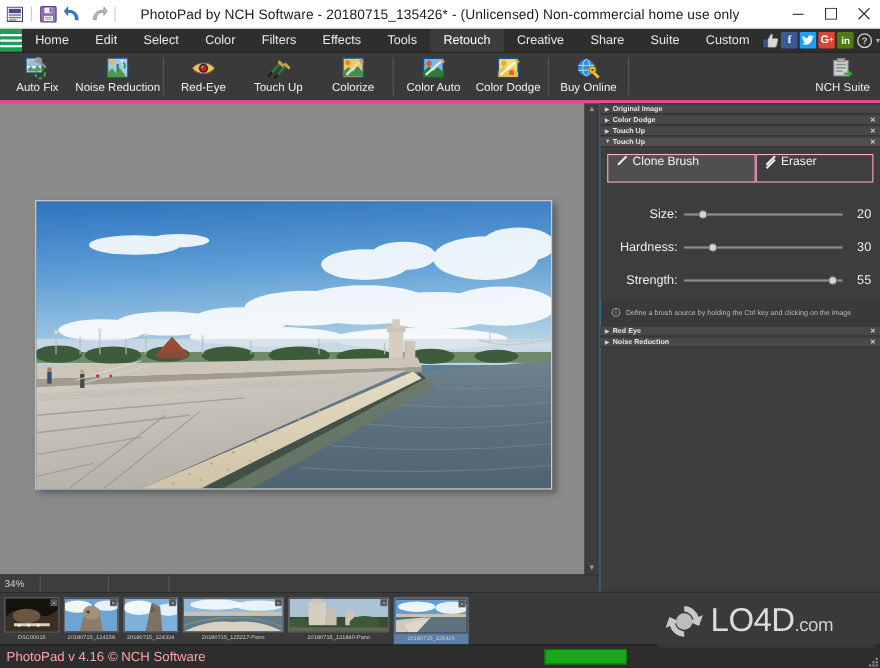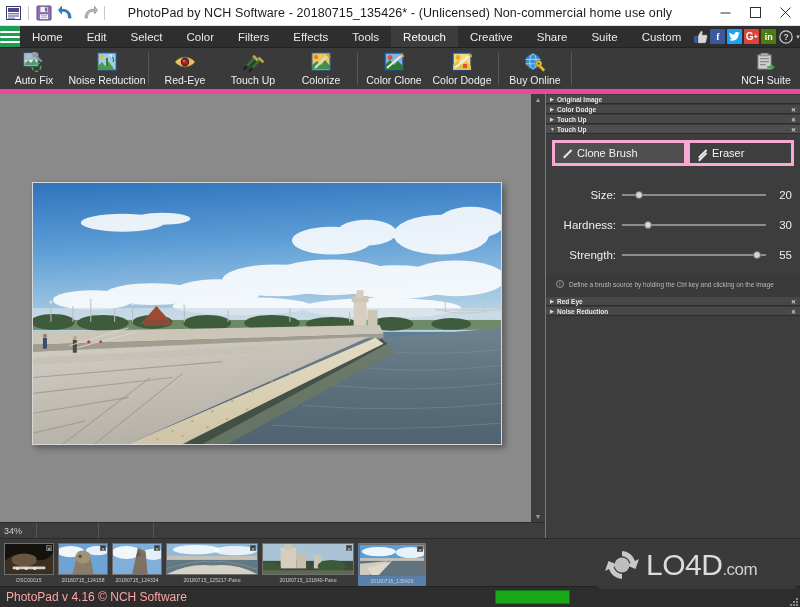--- a/index.html
+++ b/index.html
@@ -53,21 +53,21 @@
   .sico.fb { background:#3b5998; font-family:"Liberation Serif",serif; }
   .sico.tw { background:#1da1f2; }
   .sico.gp { background:#db4437; }
   .sico.li { background:#4d7c0f; font-size:9px; }
   .sico.help { background:transparent; color:#cfcfcf; font-size:14px; }
   .sico-caret { color:#bdbdbd; font-size:7px; padding-left:1px; }
 
   
   .toolbar {
     height:46px; background:#3a3a3a; display:flex; align-items:stretch; flex:0 0 46px;
-    border-bottom:5px solid #ec4899;
+    border-bottom:3px solid #ec4899;
   }
   .tbtn {
     width:68px; display:flex; flex-direction:column; align-items:center; justify-content:flex-start;
     padding-top:3px; color:#efefef; font-size:10.5px; position:relative;
   }
   .tbtn .lbl { margin-top:1px; white-space:nowrap; }
   .tbicon { width:22px; height:22px; display:flex; align-items:center; justify-content:center; }
   .tsep { width:1px; background:#585858; margin:4px 2px; }
   .tbtn.wide { width:78px; }
   .toolbar-spacer { flex:1; }
@@ -111,22 +111,22 @@
     display:flex; align-items:center; padding:0 4px; font-size:6.5px; color:#e6e6e6; font-weight:bold;
     margin-bottom:0px;
   }
   .hrow .caret { width:7px; font-size:5px; color:#d2d2d2; }
   .hrow .hx { margin-left:auto; font-size:6px; color:#cfcfcf; }
   .hrow.sel { background:#4e4e4e; }
 
   .toolblock { background:#3d3d3d; padding:6px 6px 4px 6px; }
   .brushtabs { display:flex; gap:0; }
   .btab {
-    height:26px; display:flex; align-items:center; padding:0 8px; font-size:11px;
-    background:#474747; border:3px solid #f9a8d4; color:#f2f2f2; gap:5px;
+    height:26px; display:flex; align-items:flex-start; padding:0 8px; font-size:11px;
+    background:#474747; border:1px solid #f9a8d4; color:#f2f2f2; gap:5px;
   }
   .btab.active { background:#4f4f4f; }
   .btab.b1 { width:135px; }
   .btab.b2 { flex:1; background:#3f3f3f; }
   .slant { display:inline-block; width:9px; height:9px; position:relative; }
   .slant i { position:absolute; width:11px; height:1.5px; background:#e8e8e8; transform:rotate(-45deg); top:4px; left:-1px; }
   .slant.dbl i:nth-child(2) { top:7px; }
 
   .sliders { background:#3d3d3d; padding:10px 8px 4px 8px; }
   .srow { display:flex; align-items:center; height:30px; }
@@ -355,21 +355,21 @@
     <div class="tbtn">
       <div class="tbicon">
         <svg width="22" height="20" viewBox="0 0 22 20">
             <rect x="2" y="1" width="18" height="17" fill="#7fb6e0" stroke="#1c4e8f" stroke-width="1.4"></rect>
             <circle cx="7" cy="5.5" r="2.4" fill="#e8502a"></circle>
             <path d="M2 13 l5-5 4 5 4-4 5 5 v4 H2z" fill="#2f7a32"></path>
             <path d="M4 16 L19 3" stroke="#e8e8e8" stroke-width="2"></path>
             <path d="M18 2.2 L20.6 4.8" stroke="#d8a93c" stroke-width="2.4"></path>
           </svg>
       </div>
-      <div class="lbl">Color Clone</div>
+      <div class="lbl">Color Auto</div>
     </div>
 
     <div class="tbtn">
       <div class="tbicon">
         <svg width="22" height="20" viewBox="0 0 22 20">
             <rect x="2" y="1" width="18" height="17" fill="#f4dc7a" stroke="#1c4e8f" stroke-width="1.4"></rect>
             <circle cx="7" cy="5.5" r="2.4" fill="#efa72a"></circle>
             <path d="M2 13 l5-5 4 5 4-4 5 5 v4 H2z" fill="#e7c24a"></path>
             <path d="M4 16 L19 3" stroke="#f0f0f0" stroke-width="2"></path>
             <path d="M18 2.2 L20.6 4.8" stroke="#d8a93c" stroke-width="2.4"></path>

